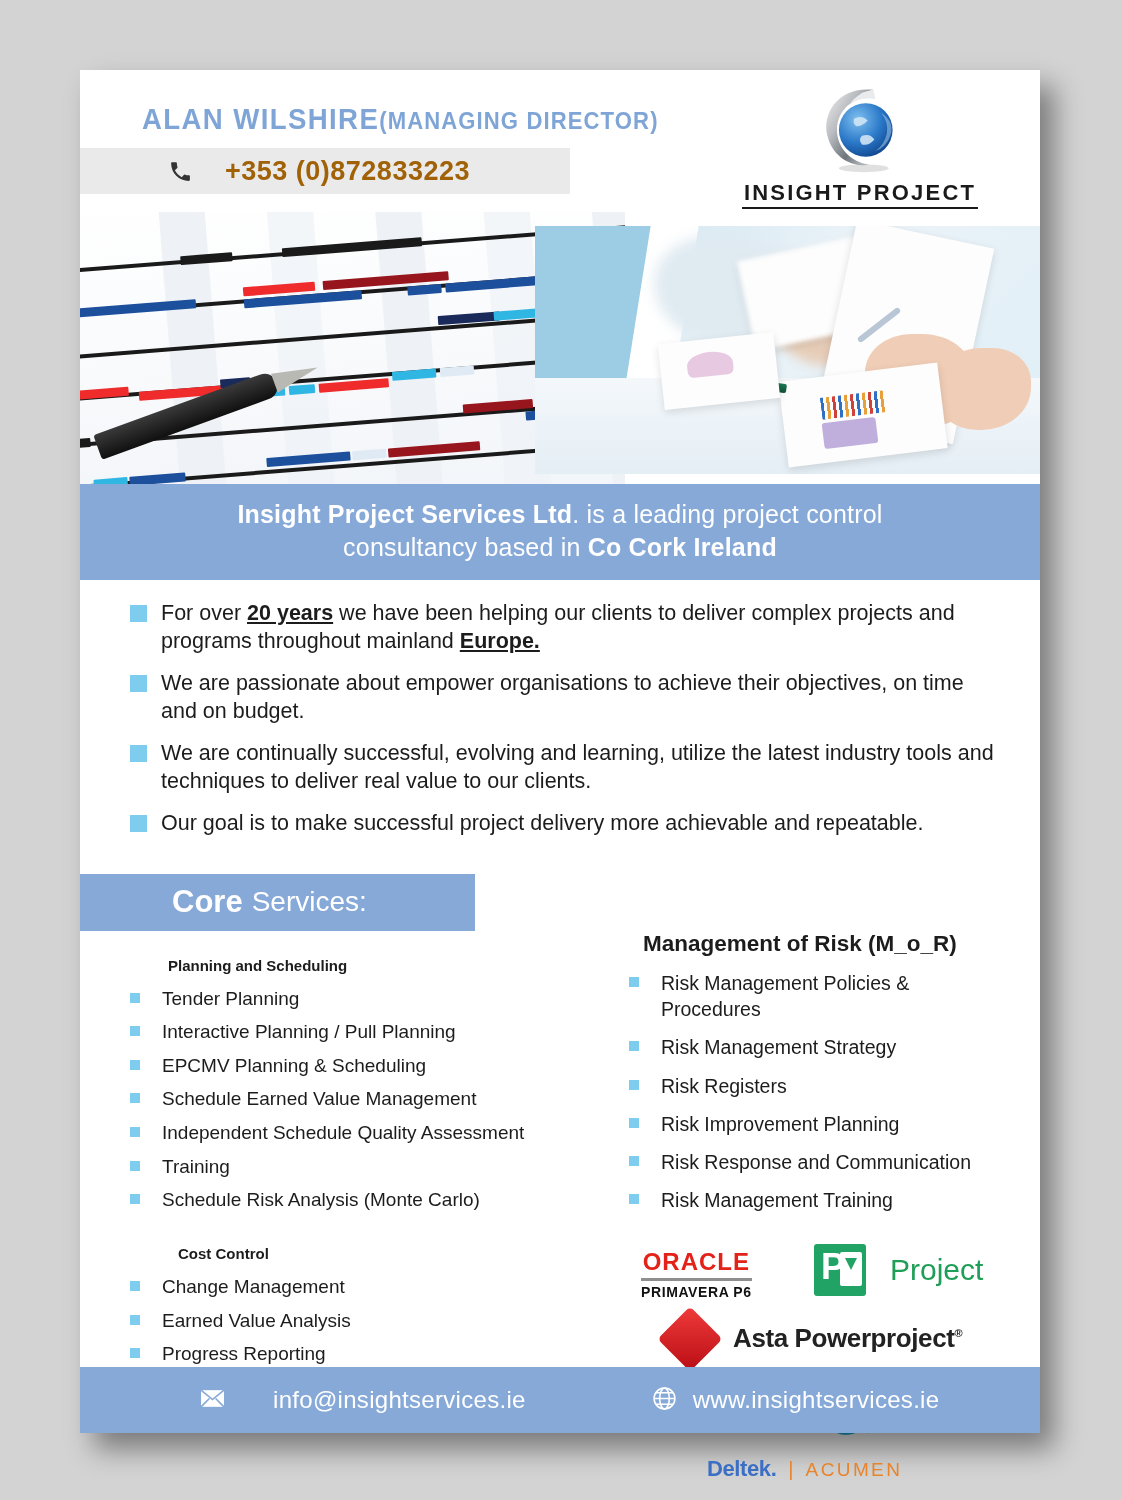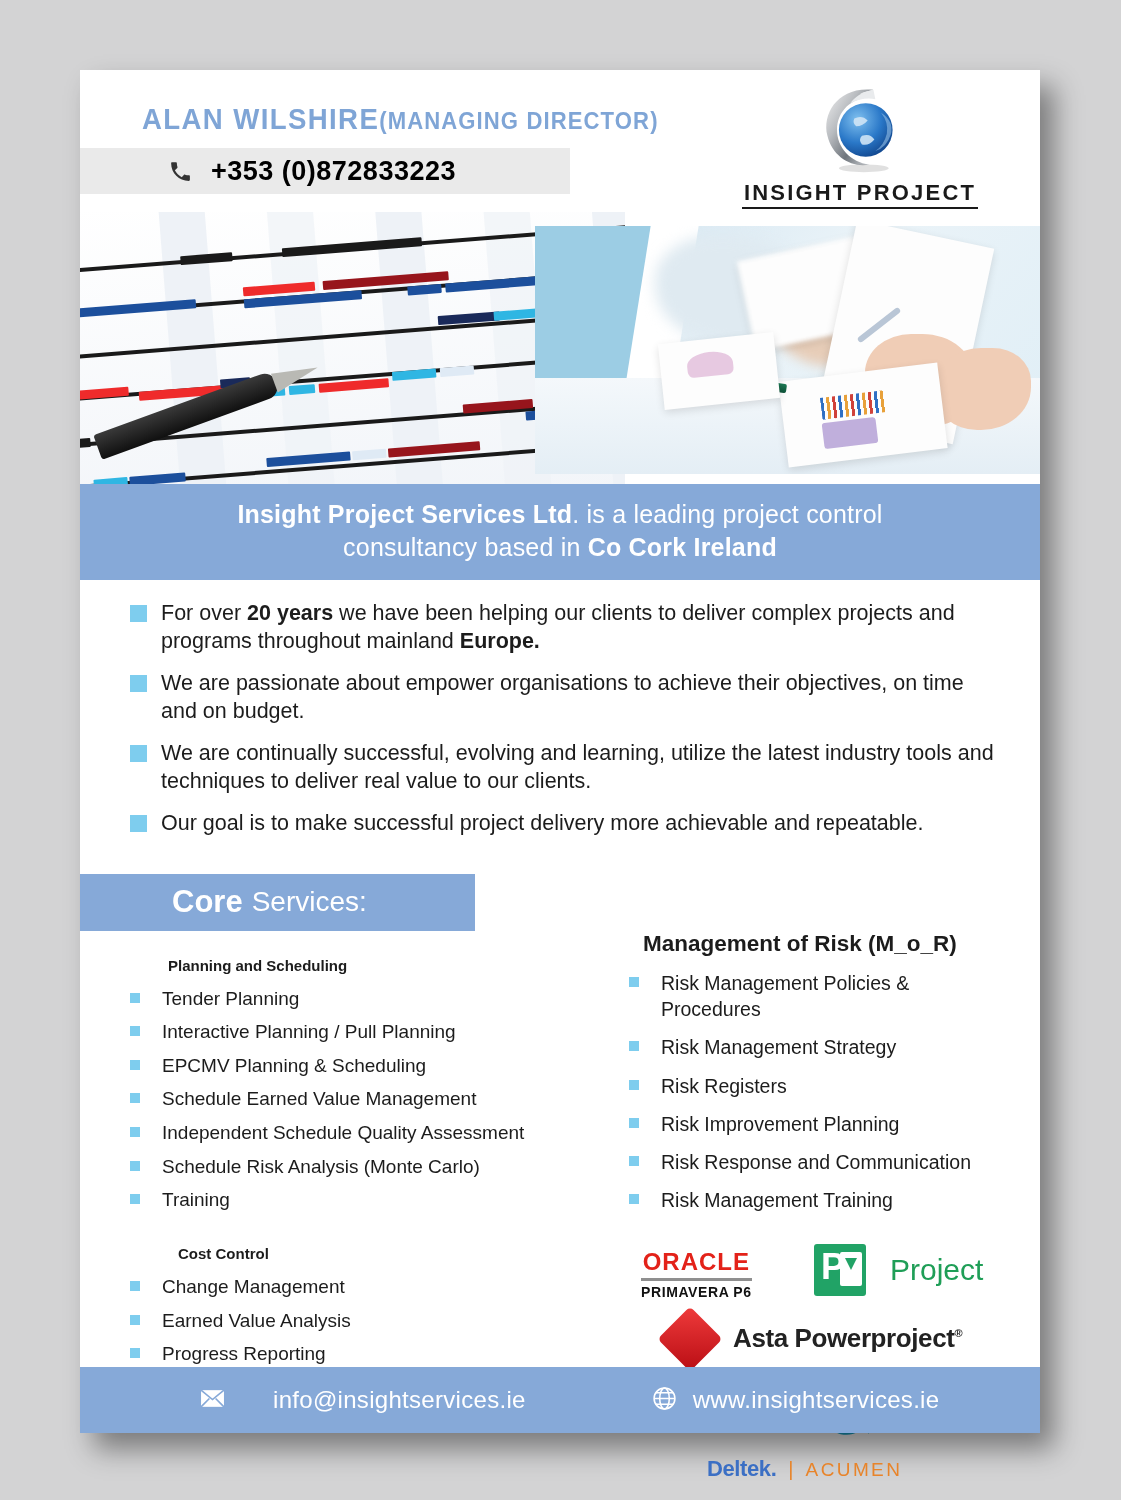--- a/index.html
+++ b/index.html
@@ -25,21 +25,21 @@
     transform:scaleX(0.92);transform-origin:left center;
     white-space:nowrap;
   }
   .name-line .role{font-size:24px;letter-spacing:1.2px;}
   .phone-bar{
     position:absolute;left:0;top:78px;width:490px;height:46px;
     background:#eaeaea;display:flex;align-items:center;
   }
   .phone-icon{margin-left:88px;display:flex;align-items:center;color:#333;}
   .phone-num{
-    margin-left:18px;font-size:27px;font-weight:bold;color:#000000;
+    margin-left:32px;font-size:27px;font-weight:bold;color:#a16207;
     letter-spacing:0.5px;
   }
 
   
   .logo{position:absolute;right:60px;top:8px;width:240px;text-align:center;}
   .logo-mark{height:98px;display:flex;justify-content:center;align-items:flex-end;}
   .logo-txt1{
     font-family:"Liberation Sans Narrow","Liberation Sans",sans-serif;
     font-weight:bold;font-size:22px;color:#1a1a1a;letter-spacing:2.2px;
     border-bottom:2px solid #1a1a1a;display:inline-block;padding:0 2px 1px;
@@ -106,21 +106,21 @@
   .bullets{padding:20px 44px 4px 50px;}
   .bl{display:flex;margin-bottom:14px;}
   .bl-sq{
     width:17px;height:17px;background:#7ecdee;flex:0 0 17px;
     margin-top:5px;margin-right:14px;
   }
   .bl-tx{
     font-family:"Liberation Sans Narrow","Liberation Sans",sans-serif;
     font-size:21.5px;line-height:1.3;color:#1c1c1c;
   }
-  .bl-tx b{font-weight:bold;}
+  .bl-tx b{font-weight:bold;text-decoration:underline;}
 
   
   .core-bar{
     margin-top:18px;width:395px;height:57px;background:#86a9d8;
     display:flex;align-items:center;color:#fff;
   }
   .core-bar .c1{font-size:31px;font-weight:bold;margin-left:92px;}
   .core-bar .c2{font-size:28px;margin-left:9px;}
 
   
@@ -385,25 +385,25 @@
         <li>
             <span class="sq"></span>
             <span class="tx">Schedule Earned Value Management</span>
           </li>
         <li>
             <span class="sq"></span>
             <span class="tx">Independent Schedule Quality Assessment</span>
           </li>
         <li>
             <span class="sq"></span>
+            <span class="tx">Training</span>
+          </li>
+        <li>
+            <span class="sq"></span>
             <span class="tx">Schedule Risk Analysis (Monte Carlo)</span>
-          </li>
-        <li>
-            <span class="sq"></span>
-            <span class="tx">Training</span>
           </li>
       </ul>
 
       <div class="sub-h cost">Cost Control</div>
       <ul class="sv">
         <li>
             <span class="sq"></span>
             <span class="tx">Change Management</span>
           </li>
         <li>

